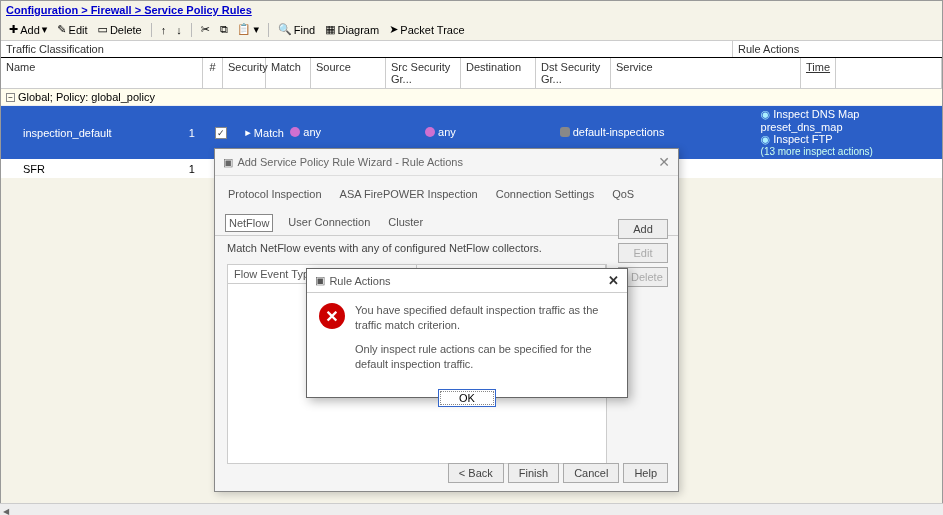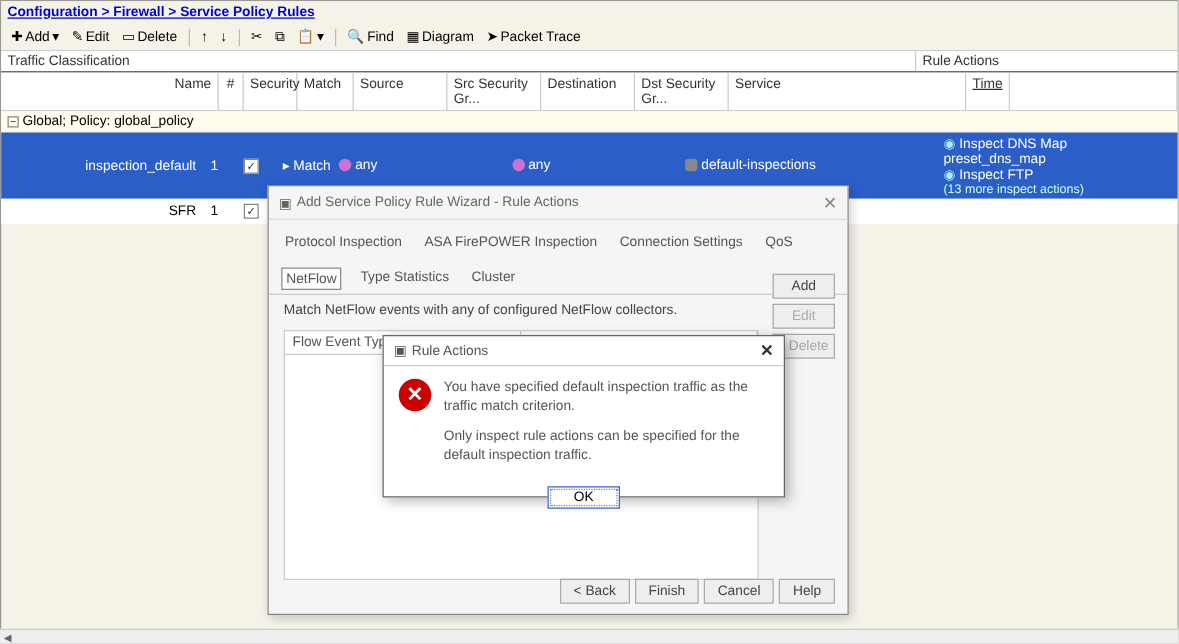--- a/index.html
+++ b/index.html
@@ -5,21 +5,21 @@
 * { margin: 0; padding: 0; box-sizing: border-box; font-family: Arial, sans-serif; font-size: 11px; }
 body { background: #fff; width: 943px; height: 515px; overflow: hidden; position: relative; }
 .frame { border: 1px solid #999; background: #f5f3e8; height: 515px; }
 .breadcrumb { background: #f5f3e8; padding: 3px 5px; color: #0000cc; text-decoration: underline; font-weight: bold; font-size: 11px; }
 .toolbar { background: #f5f3e8; border-bottom: 1px solid #ccc; padding: 3px 5px; display: flex; gap: 4px; align-items: center; }
 .tbtn { display: flex; align-items: center; gap: 2px; padding: 1px 3px; cursor: pointer; }
 .sep { width: 1px; height: 14px; background: #bbb; margin: 0 2px; }
 .sect-title { background: #fff; border: 1px solid #ccc; border-left: none; border-right: none; padding: 2px 5px; color: #333; }
 .grid-head { display: flex; background: #fff; border-bottom: 1px solid #ccc; }
 .grid-head .cell { border-right: 1px solid #ccc; padding: 3px 5px; color: #333; }
-.c-name { width: 174px; text-align: right; }
+.c-name { width: 202px; }
 .c-num { width: 20px; text-align: center; }
 .c-en { width: 43px; text-align: center; }
 .c-match { width: 45px; }
 .c-src { width: 75px; }
 .c-ssg { width: 75px; }
 .c-dst { width: 75px; }
 .c-dsg { width: 75px; }
 .c-svc { width: 190px; }
 .c-time { width: 35px; text-decoration: underline; }
 .group-row { background: #fffdee; border-bottom: 1px solid #eee; padding: 2px 5px; display: flex; align-items: center; gap: 3px; }
@@ -205,21 +205,21 @@
     <span style="margin-right:4px;">▣</span>
     <span>Add Service Policy Rule Wizard - Rule Actions</span>
     <span class="close">✕</span>
   </div>
   <div class="tabs">
     <span class="tab">Protocol Inspection</span>
     <span class="tab">ASA FirePOWER Inspection</span>
     <span class="tab">Connection Settings</span>
     <span class="tab">QoS</span>
     <span class="tab sel">NetFlow</span>
-    <span class="tab">Type Statistics</span>
+    <span class="tab">User Connection</span>
     <span class="tab">Cluster</span>
   </div>
   <div class="sub">Match NetFlow events with any of configured NetFlow collectors.</div>
   <div class="inner-table" style="width:380px;">
     <div class="inner-head">
       <div class="cell" style="width:50%">Flow Event Type</div>
       <div class="cell" style="flex:1">Collectors</div>
     </div>
   </div>
   <div class="btns-col">

